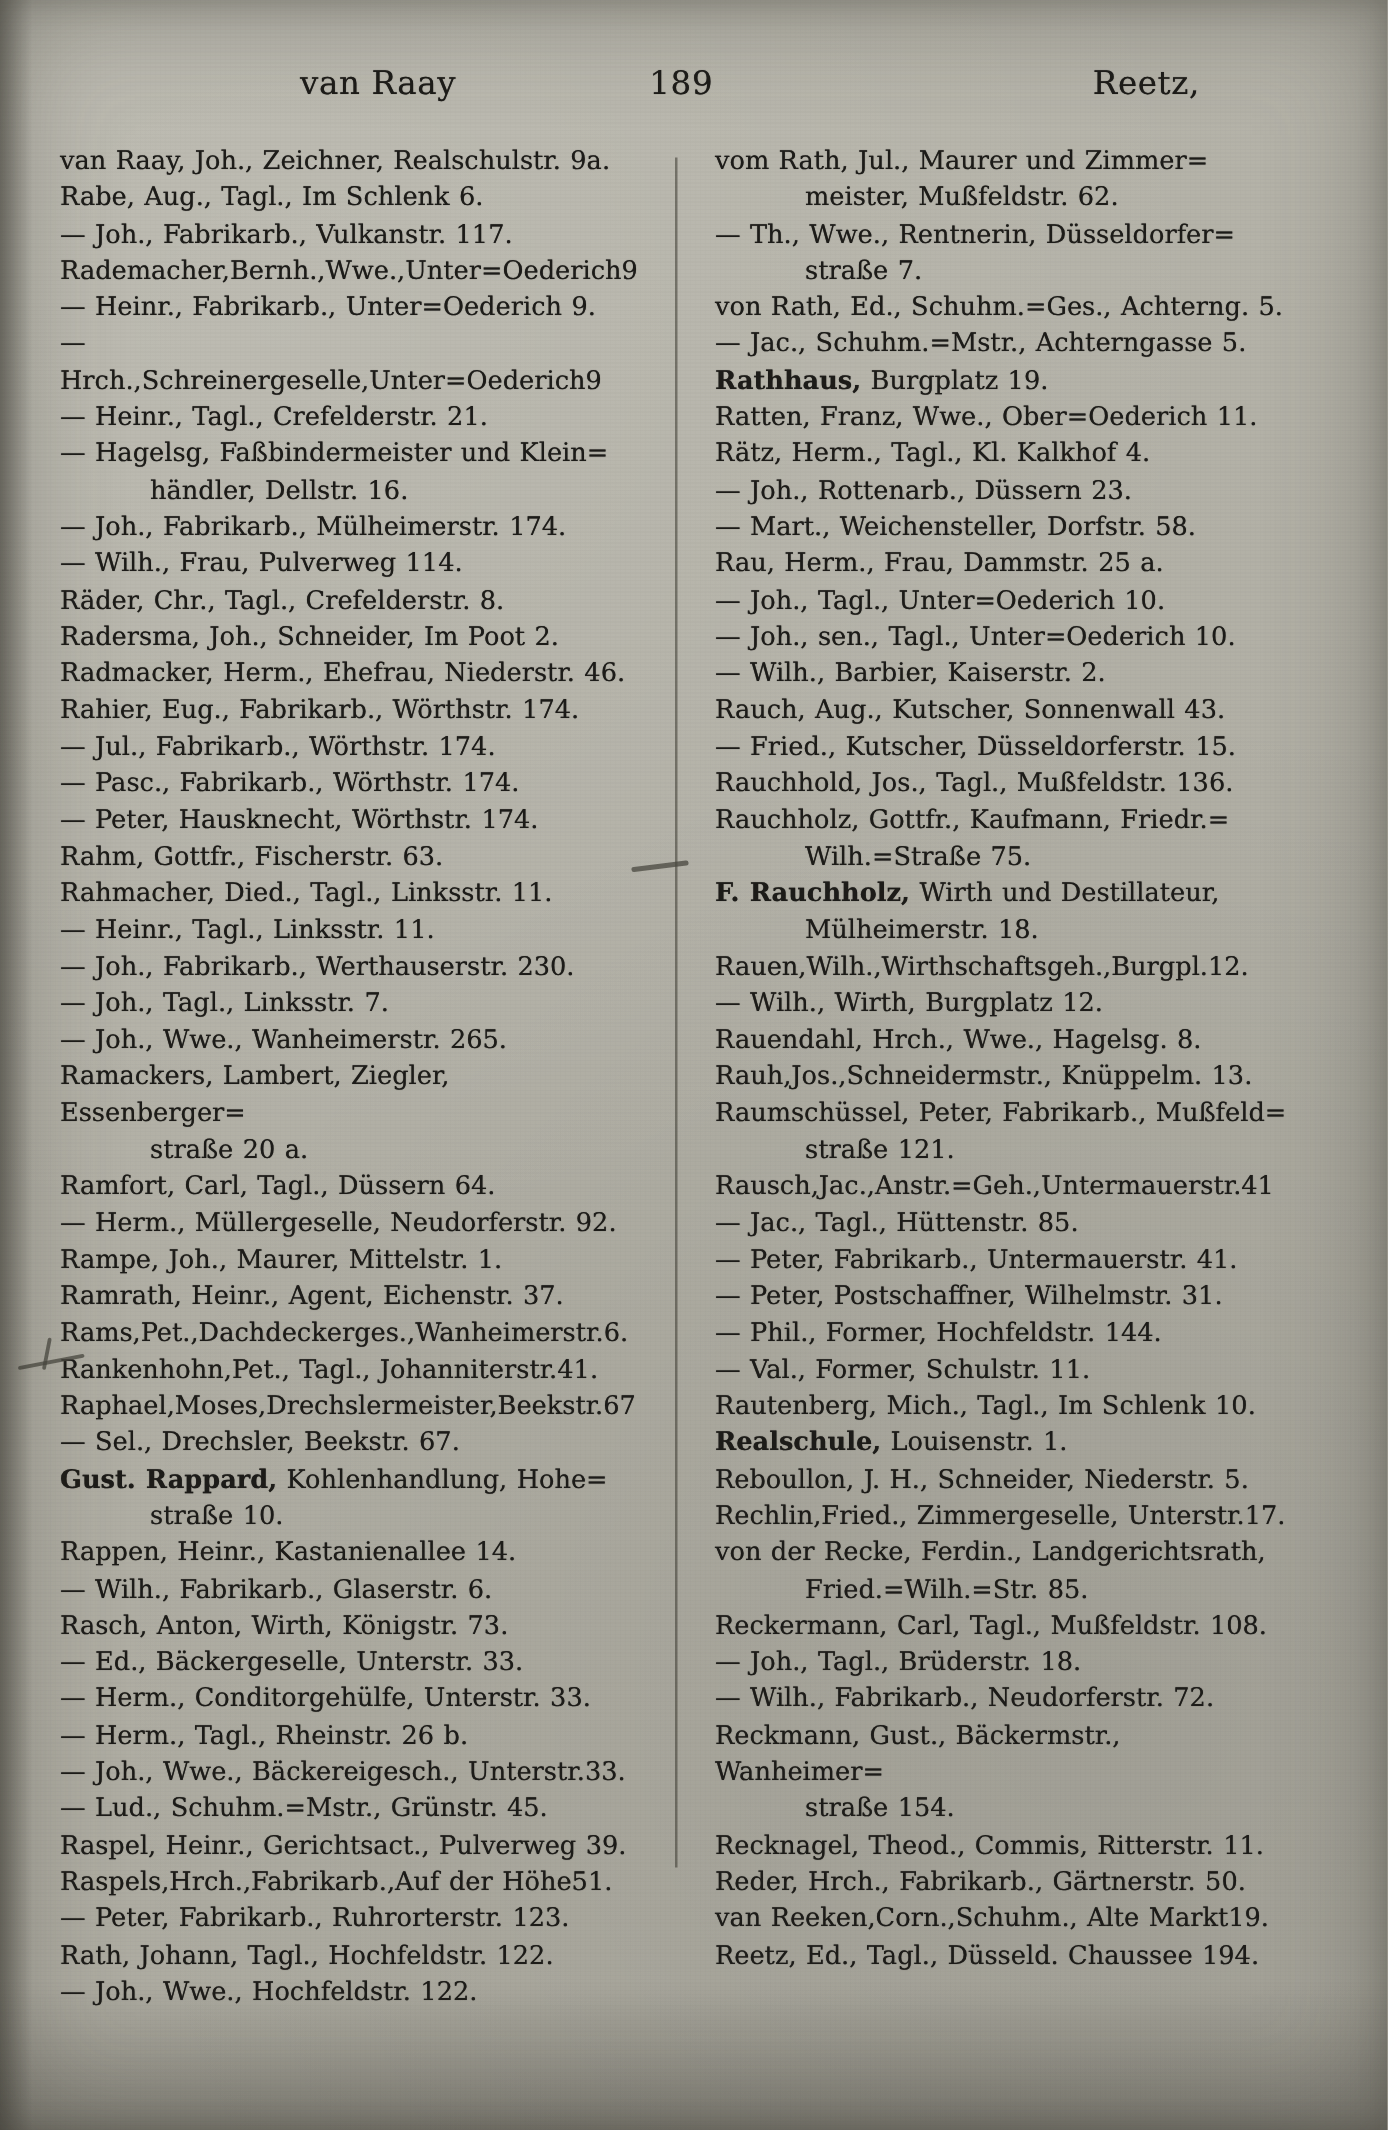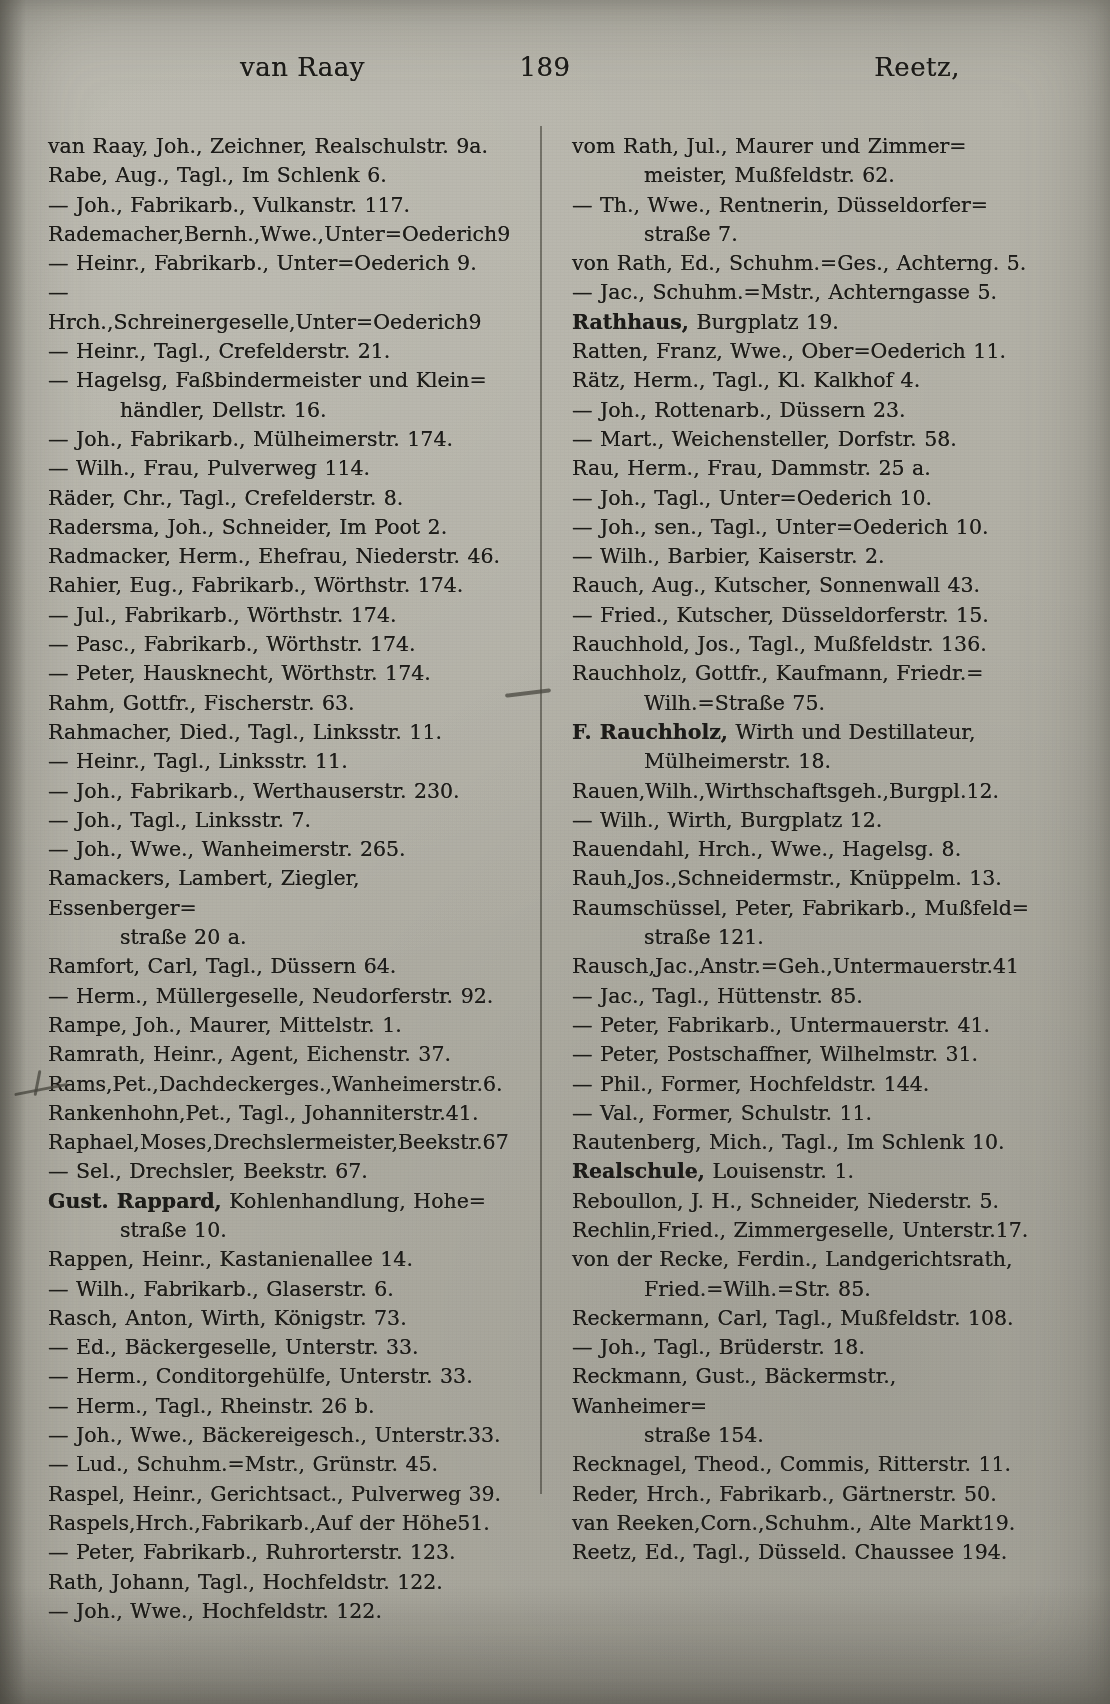--- a/index.html
+++ b/index.html
@@ -49,21 +49,21 @@
     justify-content: space-between;
     font-size: 26px;
     letter-spacing: 0.5px;
   }
   .header .hd-left { width: 300px; text-align: left; padding-left: 90px; }
   .header .hd-center { width: 120px; text-align: center; font-family: "DejaVu Serif", serif; }
   .header .hd-right { width: 300px; text-align: right; padding-left: 110px; }
 
   .columns {
     position: absolute;
-    top: 132px;
+    top: 114px;
     left: 48px;
     width: 1014px;
     display: flex;
   }
   .col {
     width: 460px;
   }
   .col.left { padding-right: 16px; }
   .col.right { padding-left: 48px; }
 
@@ -228,20 +228,21 @@
         <div class="entry"><span class="ln">— Peter, Postschaffner, Wilhelmstr. 31.</span></div>
         <div class="entry"><span class="ln">— Phil., Former, Hochfeldstr. 144.</span></div>
         <div class="entry"><span class="ln">— Val., Former, Schulstr. 11.</span></div>
         <div class="entry"><span class="ln">Rautenberg, Mich., Tagl., Im Schlenk 10.</span></div>
         <div class="entry"><span class="ln"><span class="bold">Realschule,</span> Louisenstr. 1.</span></div>
         <div class="entry"><span class="ln">Reboullon, J. H., Schneider, Niederstr. 5.</span></div>
         <div class="entry"><span class="ln">Rechlin,Fried., Zimmergeselle, Unterstr.17.</span></div>
         <div class="entry"><span class="ln">von der Recke, Ferdin., Landgerichtsrath,</span><span class="ln cont">Fried.=Wilh.=Str. 85.</span></div>
         <div class="entry"><span class="ln">Reckermann, Carl, Tagl., Mußfeldstr. 108.</span></div>
         <div class="entry"><span class="ln">— Joh., Tagl., Brüderstr. 18.</span></div>
+        <div class="entry"><span class="ln">— Wilh., Fabrikarb., Neudorferstr. 72.</span></div>
         <div class="entry"><span class="ln">Reckmann, Gust., Bäckermstr., Wanheimer=</span><span class="ln cont">straße 154.</span></div>
         <div class="entry"><span class="ln">Recknagel, Theod., Commis, Ritterstr. 11.</span></div>
         <div class="entry"><span class="ln">Reder, Hrch., Fabrikarb., Gärtnerstr. 50.</span></div>
         <div class="entry"><span class="ln">van Reeken,Corn.,Schuhm., Alte Markt19.</span></div>
         <div class="entry"><span class="ln">Reetz, Ed., Tagl., Düsseld. Chaussee 194.</span></div>
       </div>
   </div>
 
   <div class="mark" id="mark-a"></div>
   <div class="mark" id="mark-b"></div>

